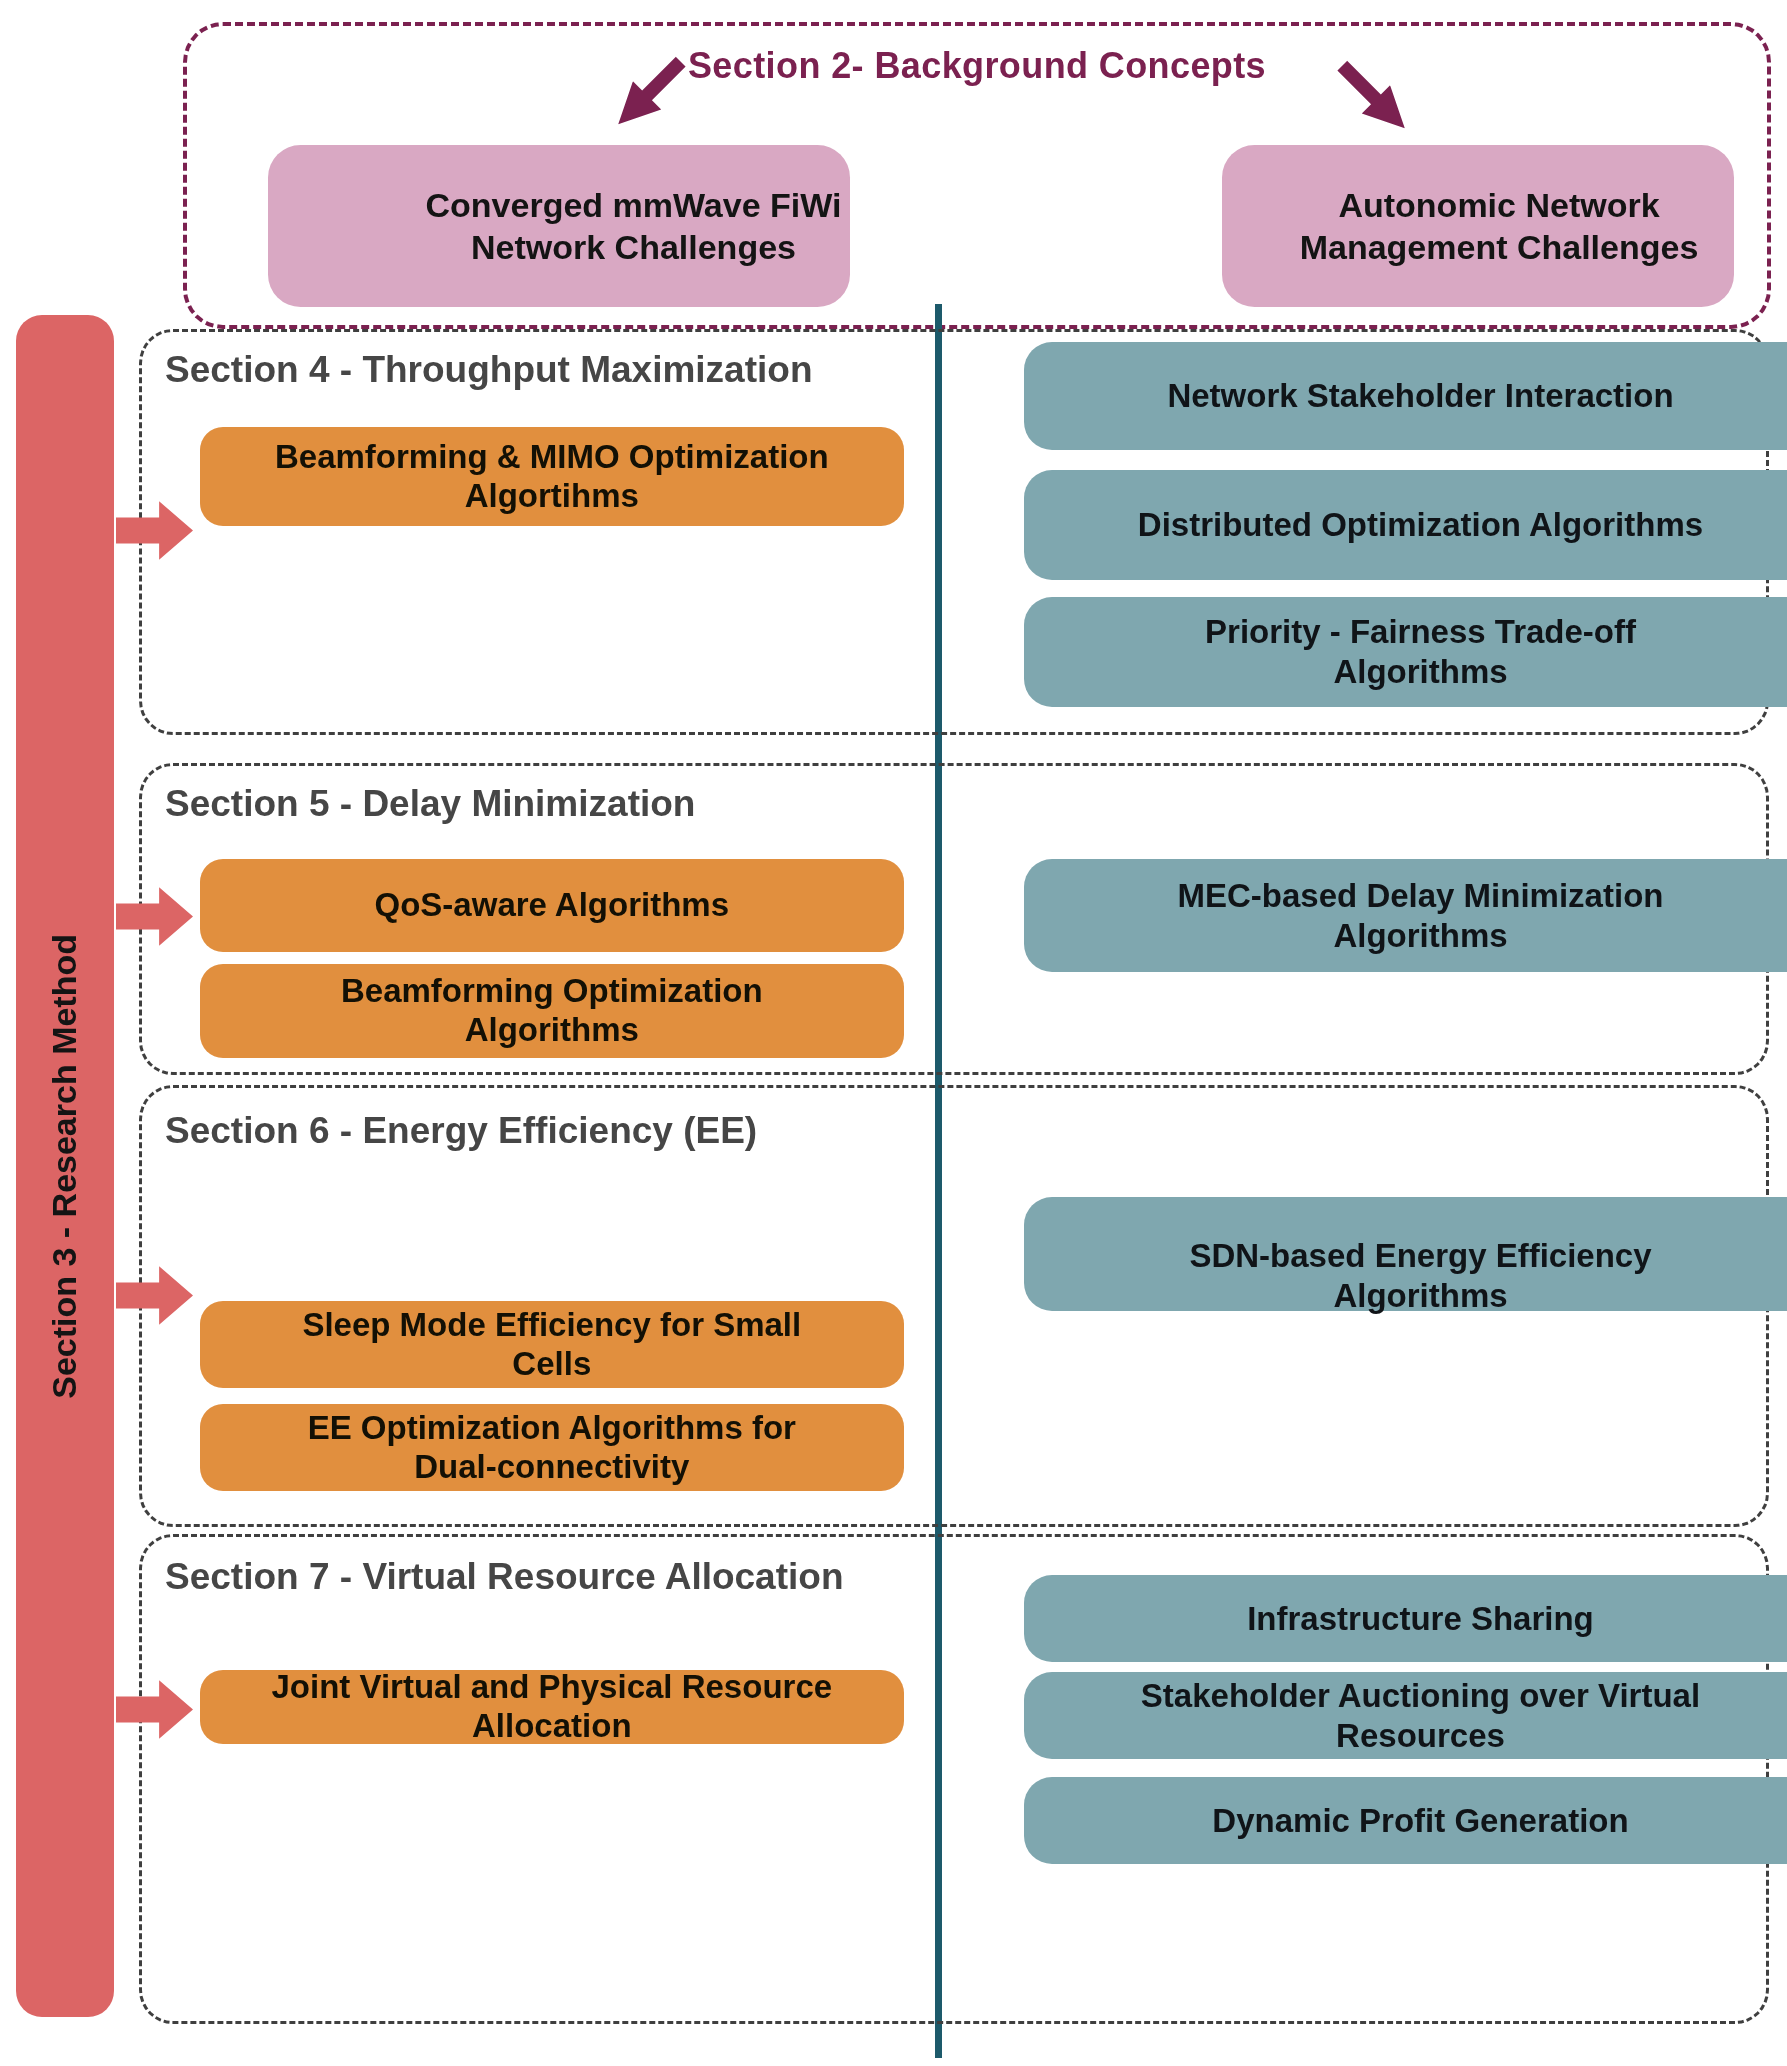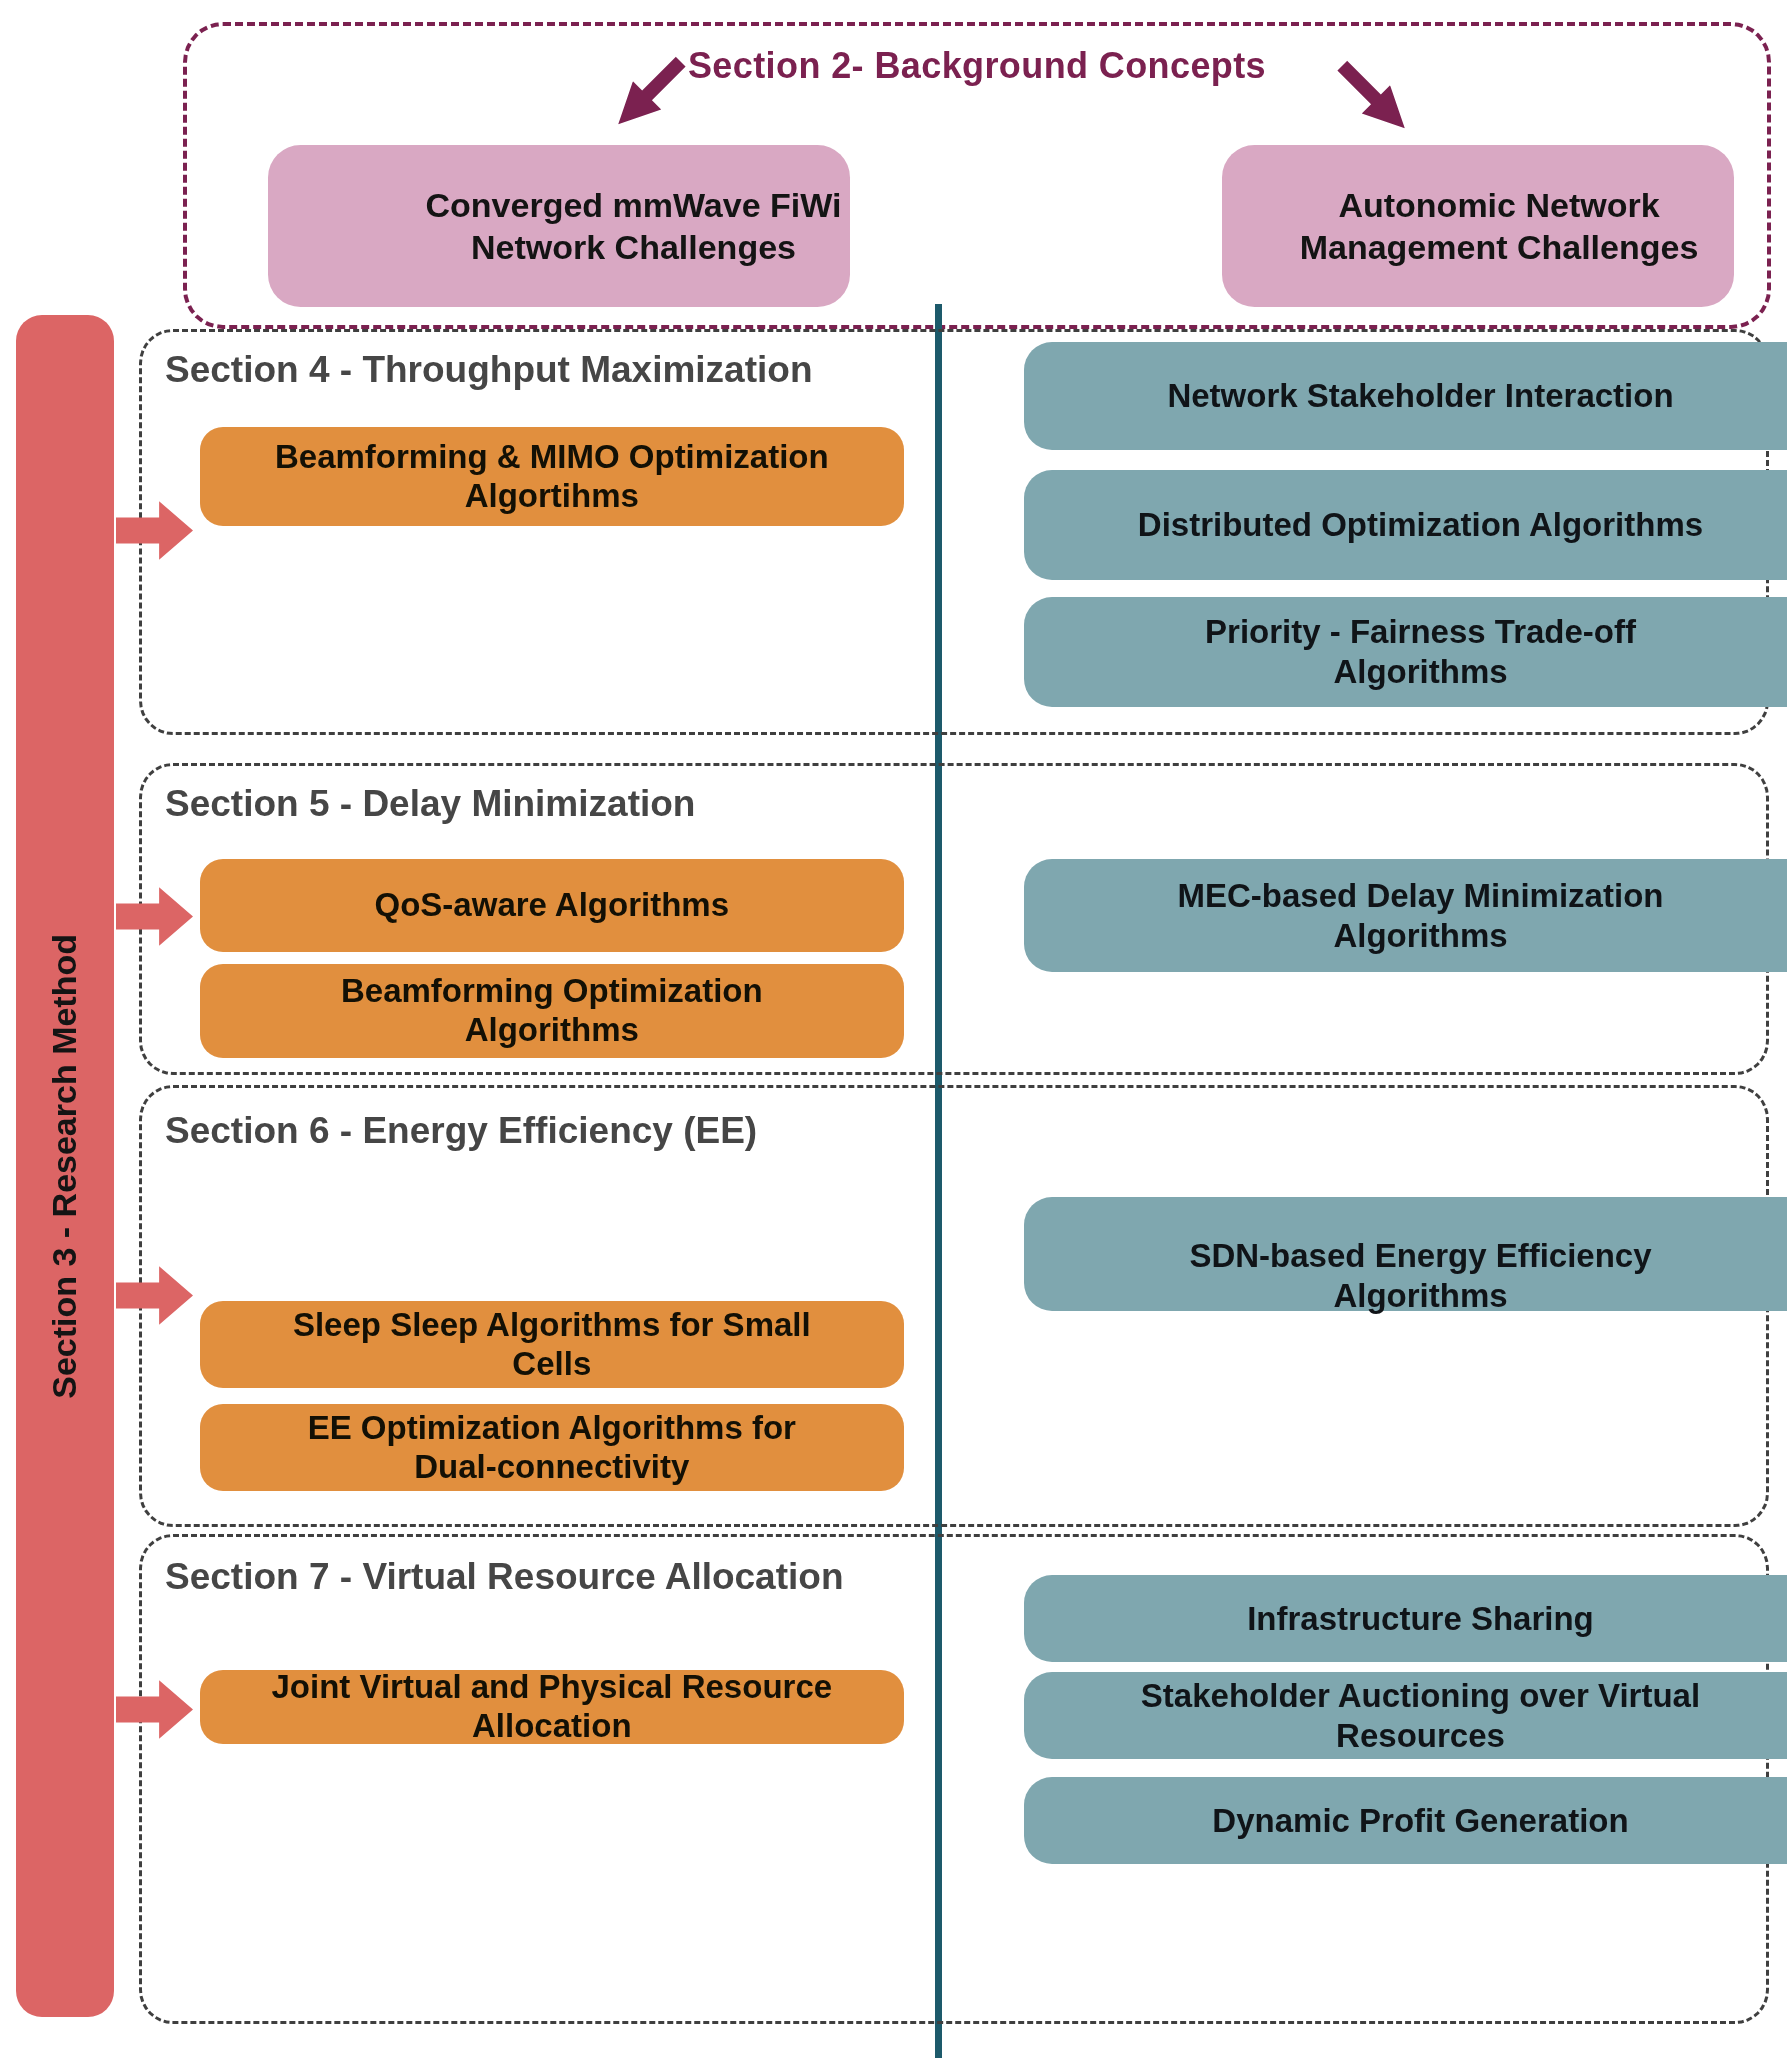--- a/index.html
+++ b/index.html
@@ -154,21 +154,21 @@
       <span class="mw600">Beamforming Optimization Algorithms</span>
     </div>
     <div class="tb" style="top:93px;height:113px;">
       <span class="mw700">MEC-based Delay Minimization Algorithms</span>
     </div>
   </div>
 
   <div class="abs section" style="top:1085px;height:442px;">
     <div class="sec-title" style="top:21.7px;">Section 6 - Energy Efficiency (EE)</div>
     <div class="ob" style="top:213px;height:87px;">
-      <span class="mw740">Sleep Sleep Algorithms for Small Cells</span>
+      <span class="mw740">Sleep Mode Efficiency for Small Cells</span>
     </div>
     <div class="ob" style="top:316px;height:87px;">
       <span class="mw720">EE Optimization Algorithms for Dual-connectivity</span>
     </div>
     <div class="tb" style="top:109px;height:114px;">
       <span class="mw660">SDN-based Energy Efficiency Algorithms</span>
     </div>
   </div>
 
   <div class="abs section" style="top:1534px;height:490px;">

